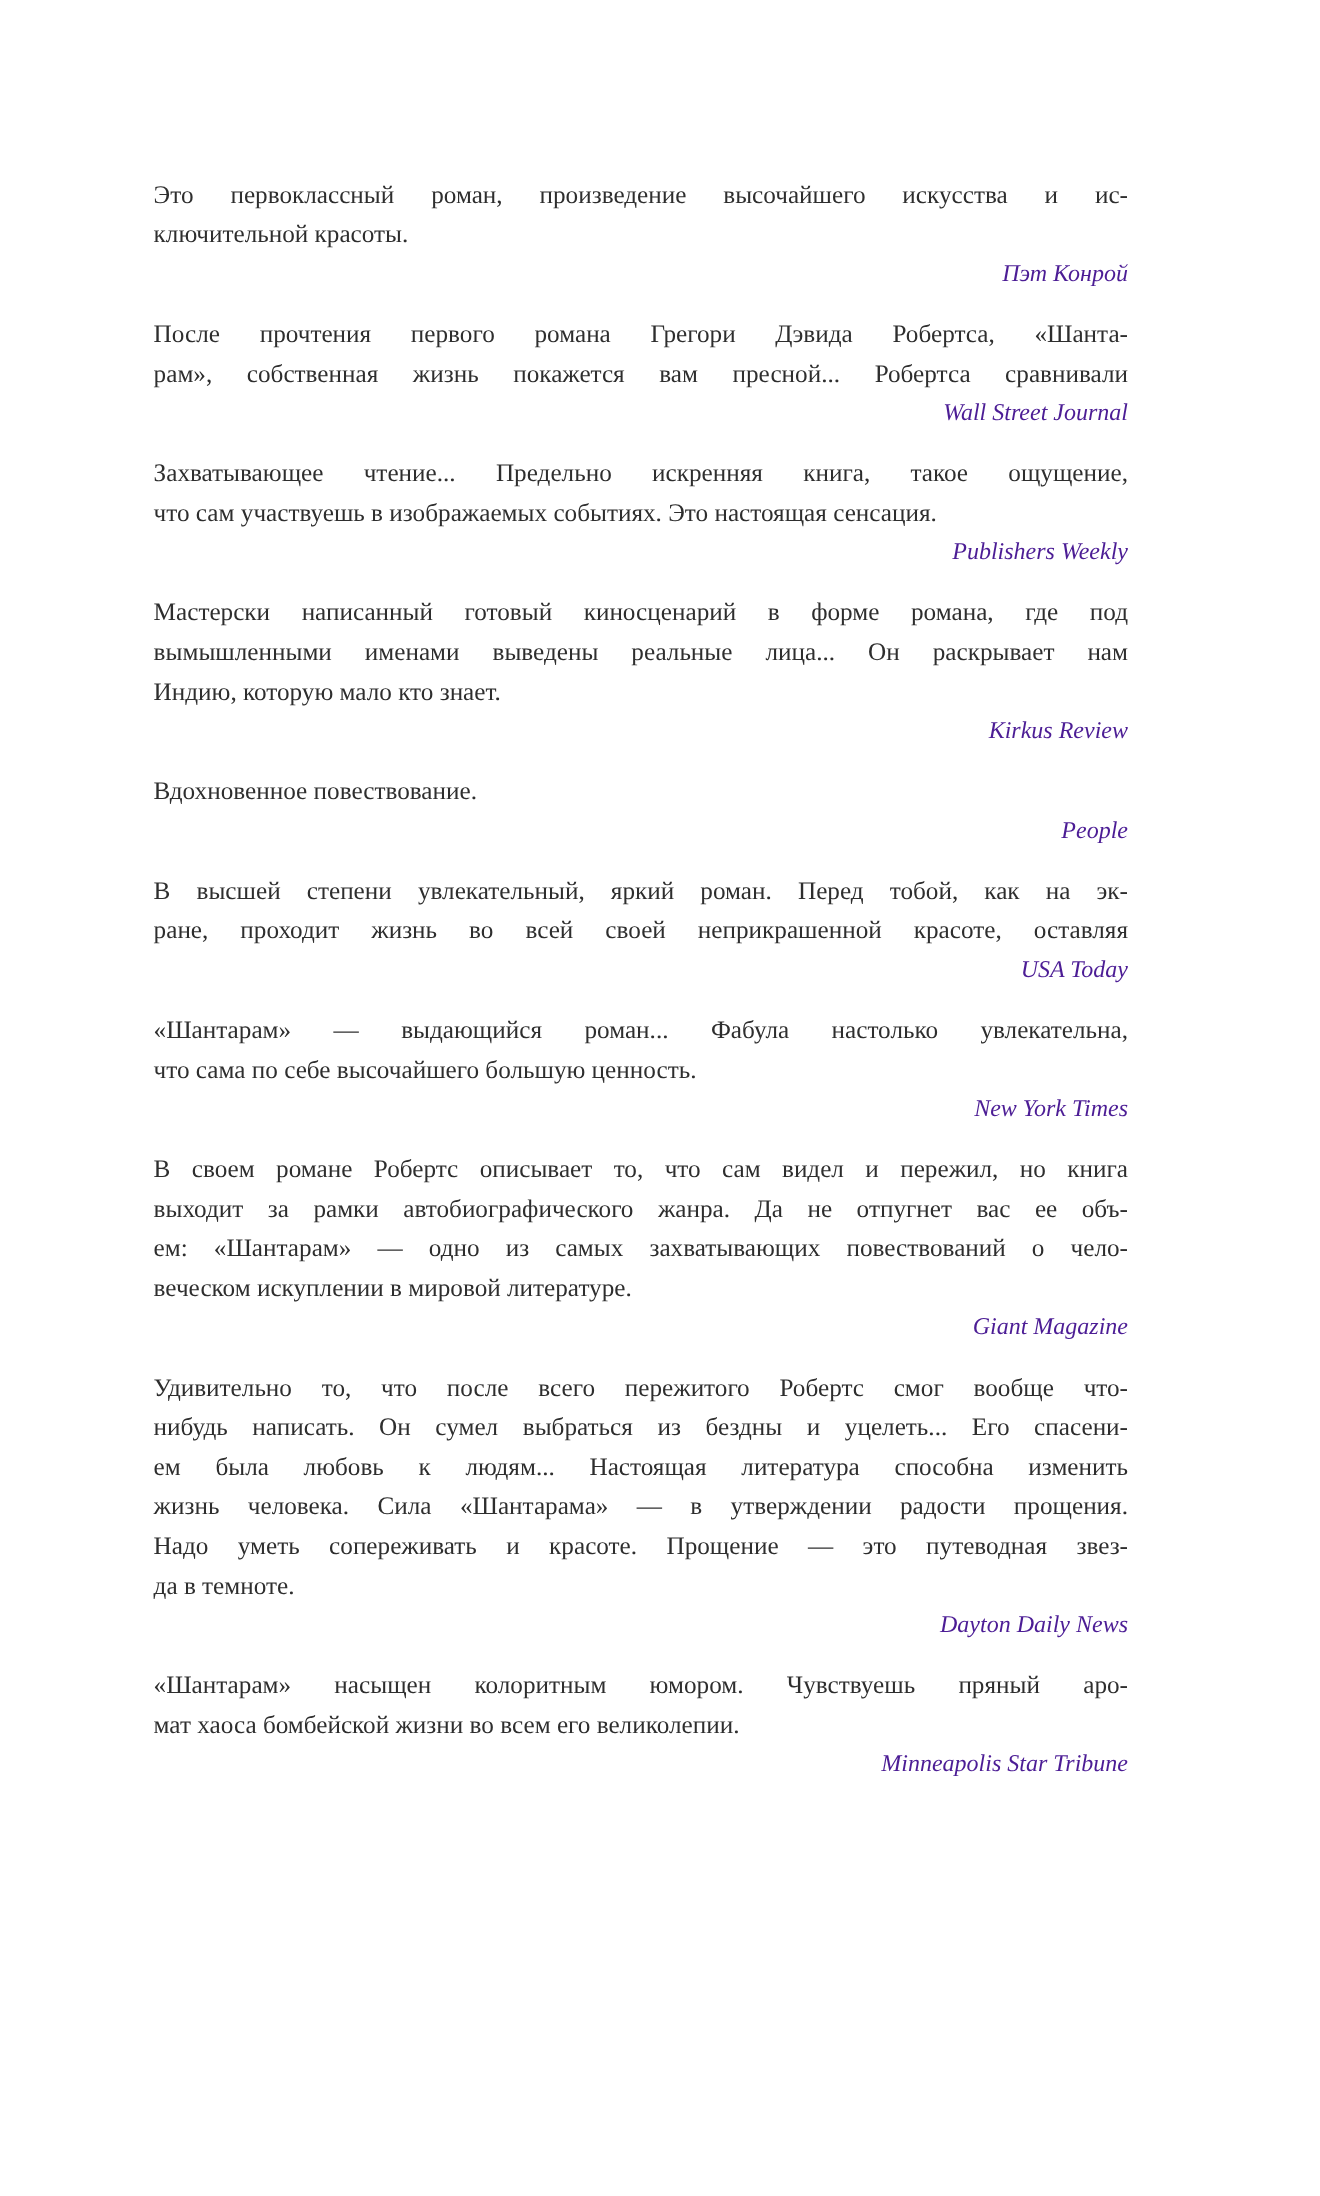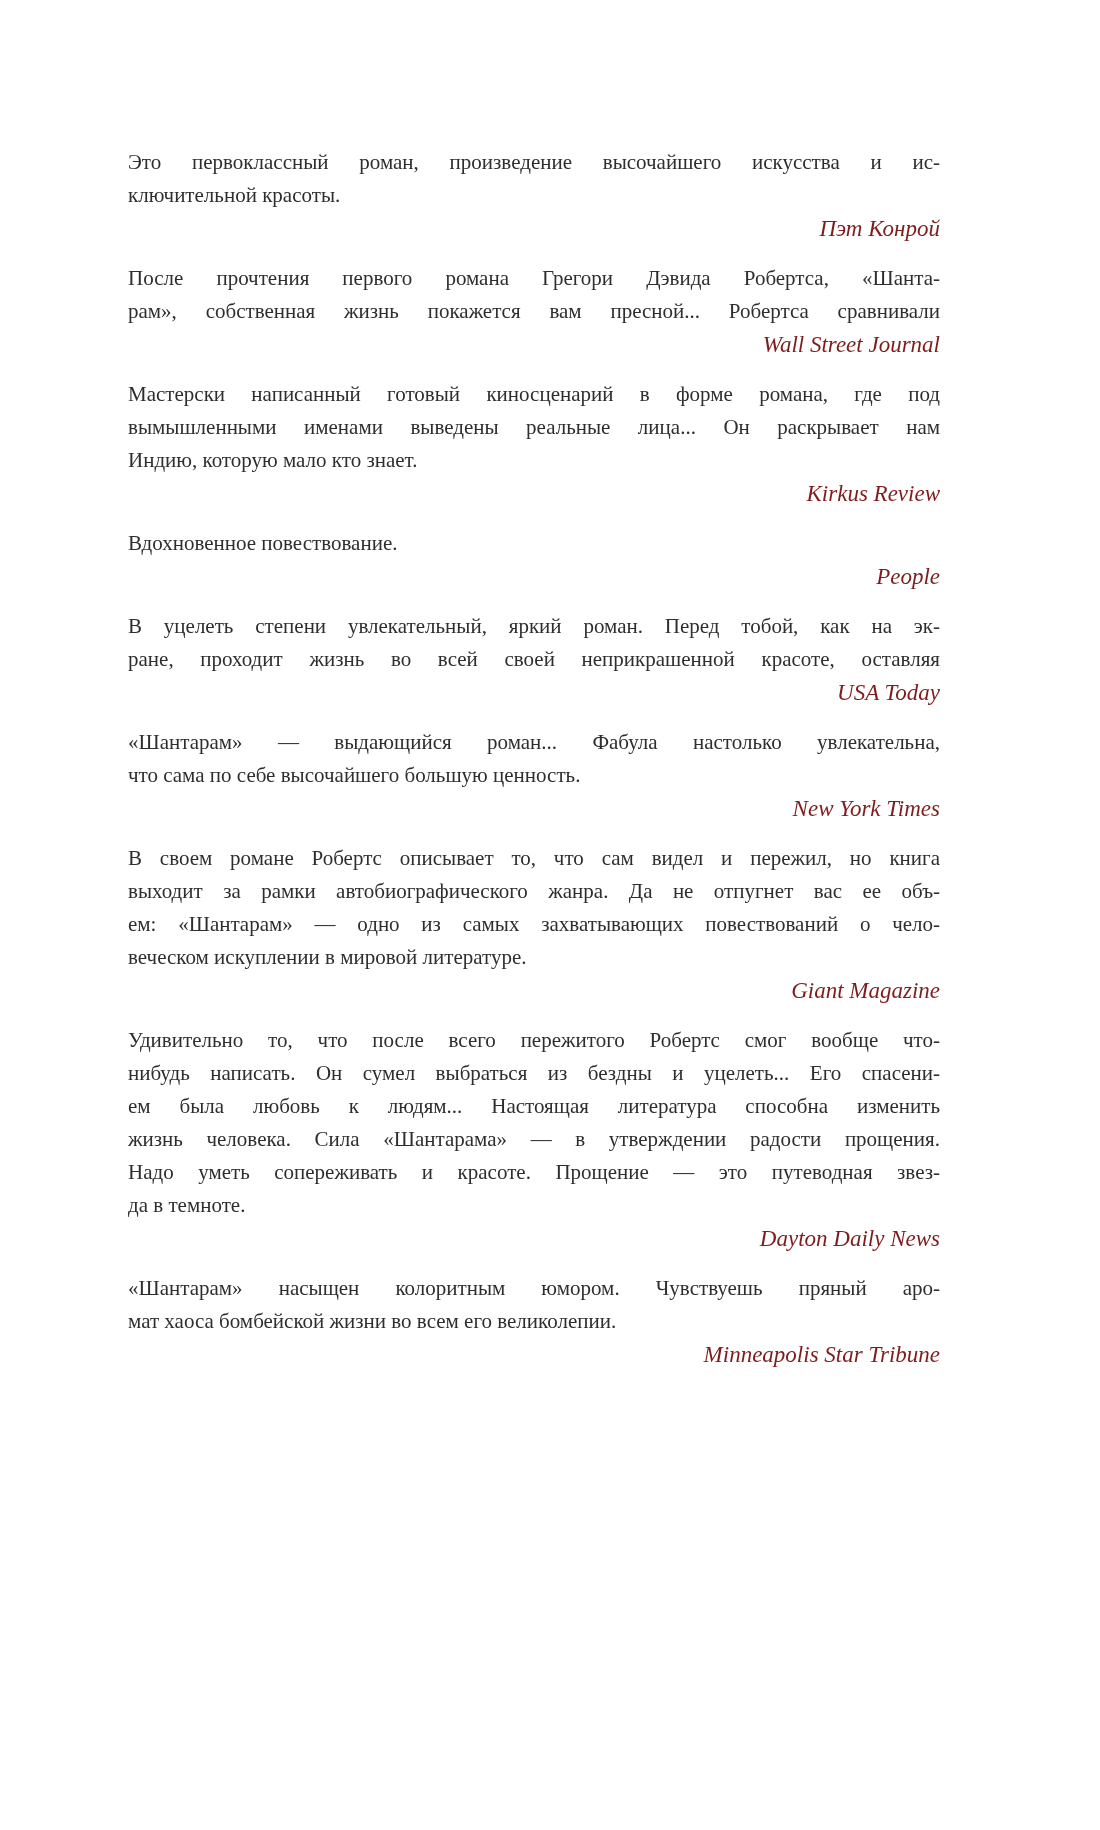--- a/index.html
+++ b/index.html
@@ -23,22 +23,22 @@
     font-size: 21px;
     line-height: 33px;
     text-align: justify;
     text-align-last: justify;
     white-space: normal;
   }
   .line.last {
     text-align-last: left;
   }
   .source {
-    color: #7f1d1d;
-    font-size: 23px;
+    color: #4c1d95;
+    font-size: 20px;
     line-height: 33px;
     font-style: italic;
     text-align: right;
   }
 </style>
 </head>
 <body>
 
 <div class="page">
   <div class="content">
@@ -48,35 +48,40 @@
       <div class="line last">ключительной красоты.</div>
       <div class="source">Пэт Конрой</div>
     </div>
 
     <div class="quote">
       <div class="line">После прочтения первого романа Грегори Дэвида Робертса, «Шанта-</div>
       <div class="line">рам», собственная жизнь покажется вам пресной... Робертса сравнивали</div>
       <div class="source">Wall Street Journal</div>
     </div>
 
+    <div class="quote">
+      <div class="line">Захватывающее чтение... Предельно искренняя книга, такое ощущение,</div>
+      <div class="line last">что сам участвуешь в изображаемых событиях. Это настоящая сенсация.</div>
+      <div class="source">Publishers Weekly</div>
+    </div>
 
     <div class="quote">
       <div class="line">Мастерски написанный готовый киносценарий в форме романа, где под</div>
       <div class="line">вымышленными именами выведены реальные лица... Он раскрывает нам</div>
       <div class="line last">Индию, которую мало кто знает.</div>
       <div class="source">Kirkus Review</div>
     </div>
 
     <div class="quote">
       <div class="line last">Вдохновенное повествование.</div>
       <div class="source">People</div>
     </div>
 
     <div class="quote">
-      <div class="line">В уцелеть степени увлекательный, яркий роман. Перед тобой, как на эк-</div>
+      <div class="line">В высшей степени увлекательный, яркий роман. Перед тобой, как на эк-</div>
       <div class="line">ране, проходит жизнь во всей своей неприкрашенной красоте, оставляя</div>
       <div class="source">USA Today</div>
     </div>
 
     <div class="quote">
       <div class="line">«Шантарам» — выдающийся роман... Фабула настолько увлекательна,</div>
       <div class="line last">что сама по себе высочайшего большую ценность.</div>
       <div class="source">New York Times</div>
     </div>
 

